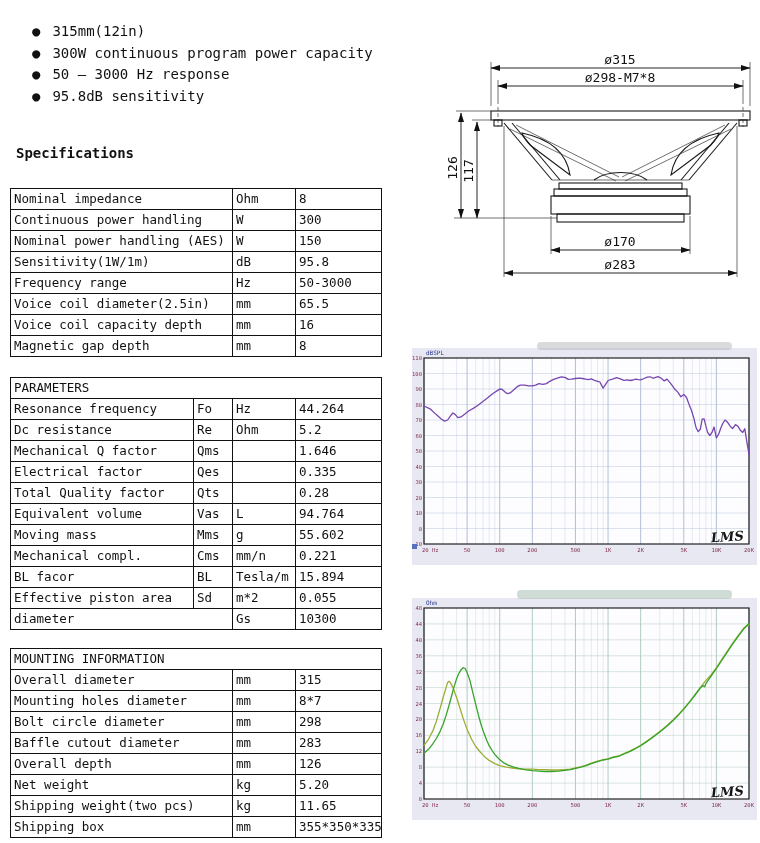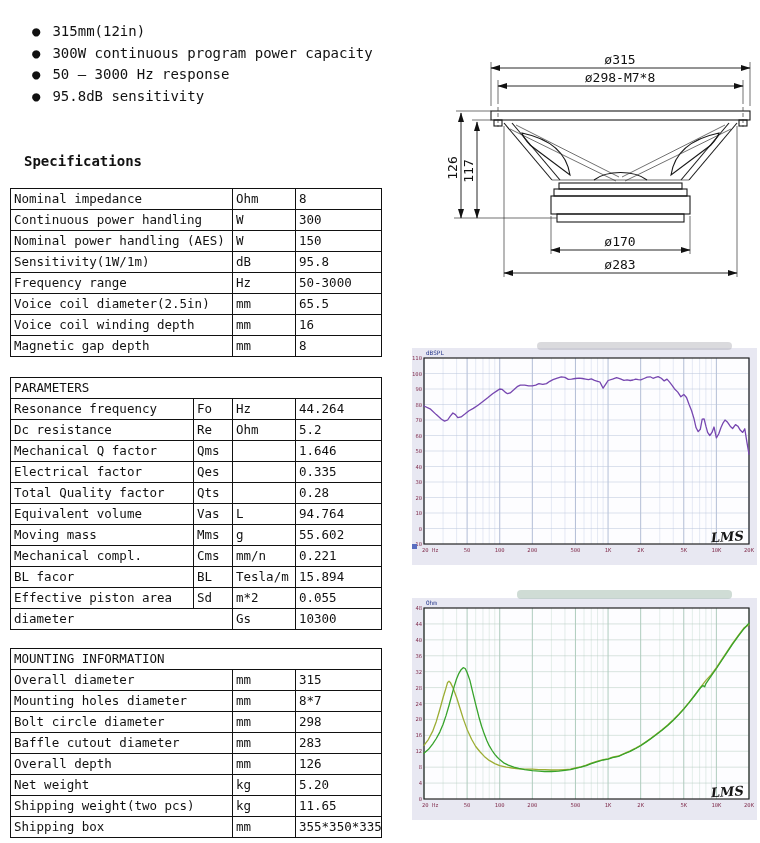--- a/index.html
+++ b/index.html
@@ -5,21 +5,21 @@
   html,body{margin:0;padding:0}
   body{width:760px;height:843px;background:#fff;position:relative;overflow:hidden;
        font-family:"DejaVu Sans Mono",monospace;color:#111}
   .page{position:absolute;inset:0}
 
   
   .features{list-style:none;margin:16px;padding:0;position:absolute;left:16px;top:5px}
   .features li{font-size:14px;line-height:21.5px;white-space:pre}
   .features .dot{font-size:14px;margin-right:12px}
 
-  .spec-title{position:absolute;left:12px;top:141px;font-size:14px;font-weight:bold;margin:12px}
+  .spec-title{position:absolute;left:12px;top:141px;font-size:14px;font-weight:bold;margin:4px}
 
   
   .tbl{position:absolute;left:10px;border-collapse:collapse;table-layout:fixed}
   .tbl td{border:1px solid #111;font-size:12.5px;padding:0 0 0 3px;height:20px;
           line-height:14px;white-space:nowrap;overflow:hidden}
   #tbl-spec{top:188px;width:371px}
   #tbl-params{top:377px;width:371px}
   #tbl-mount{top:648px;width:371px}
 
   
@@ -86,21 +86,21 @@
           <td>Frequency range</td>
           <td>Hz</td>
           <td>50-3000</td>
         </tr>
         <tr>
           <td>Voice coil diameter(2.5in)</td>
           <td>mm</td>
           <td>65.5</td>
         </tr>
         <tr>
-          <td>Voice coil winding depth</td>
+          <td>Voice coil capacity depth</td>
           <td>mm</td>
           <td>16</td>
         </tr>
         <tr>
           <td>Magnetic gap depth</td>
           <td>mm</td>
           <td>8</td>
         </tr>
       </tbody>
   </table>

